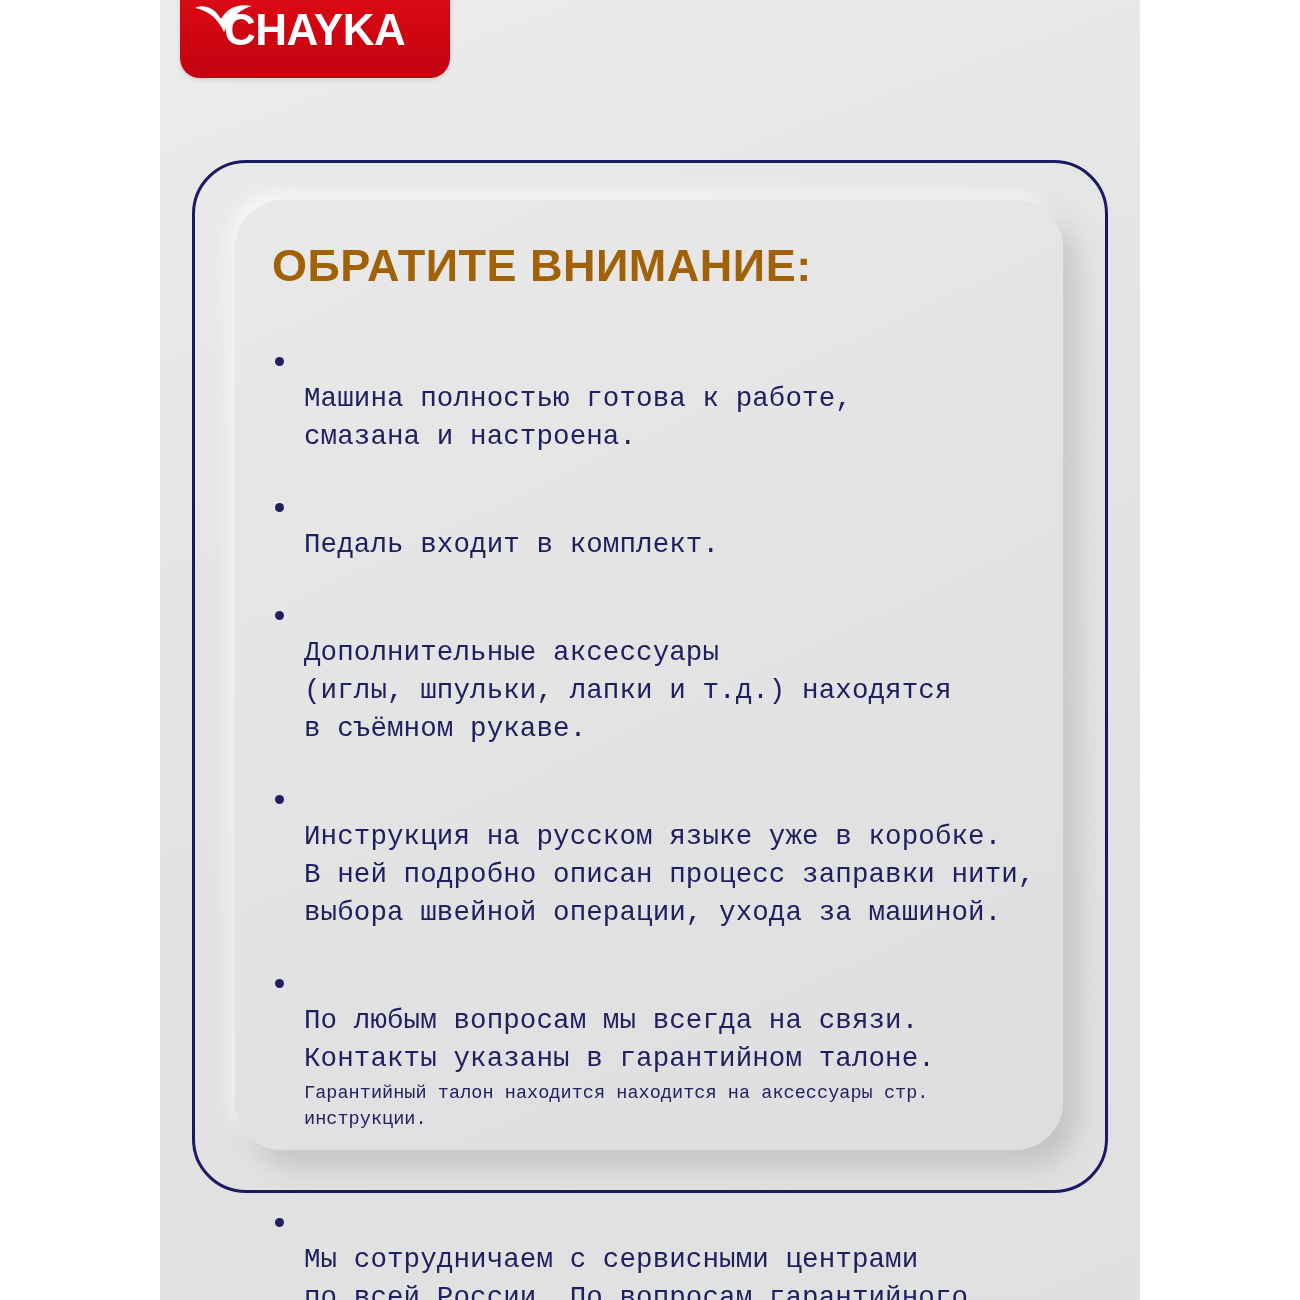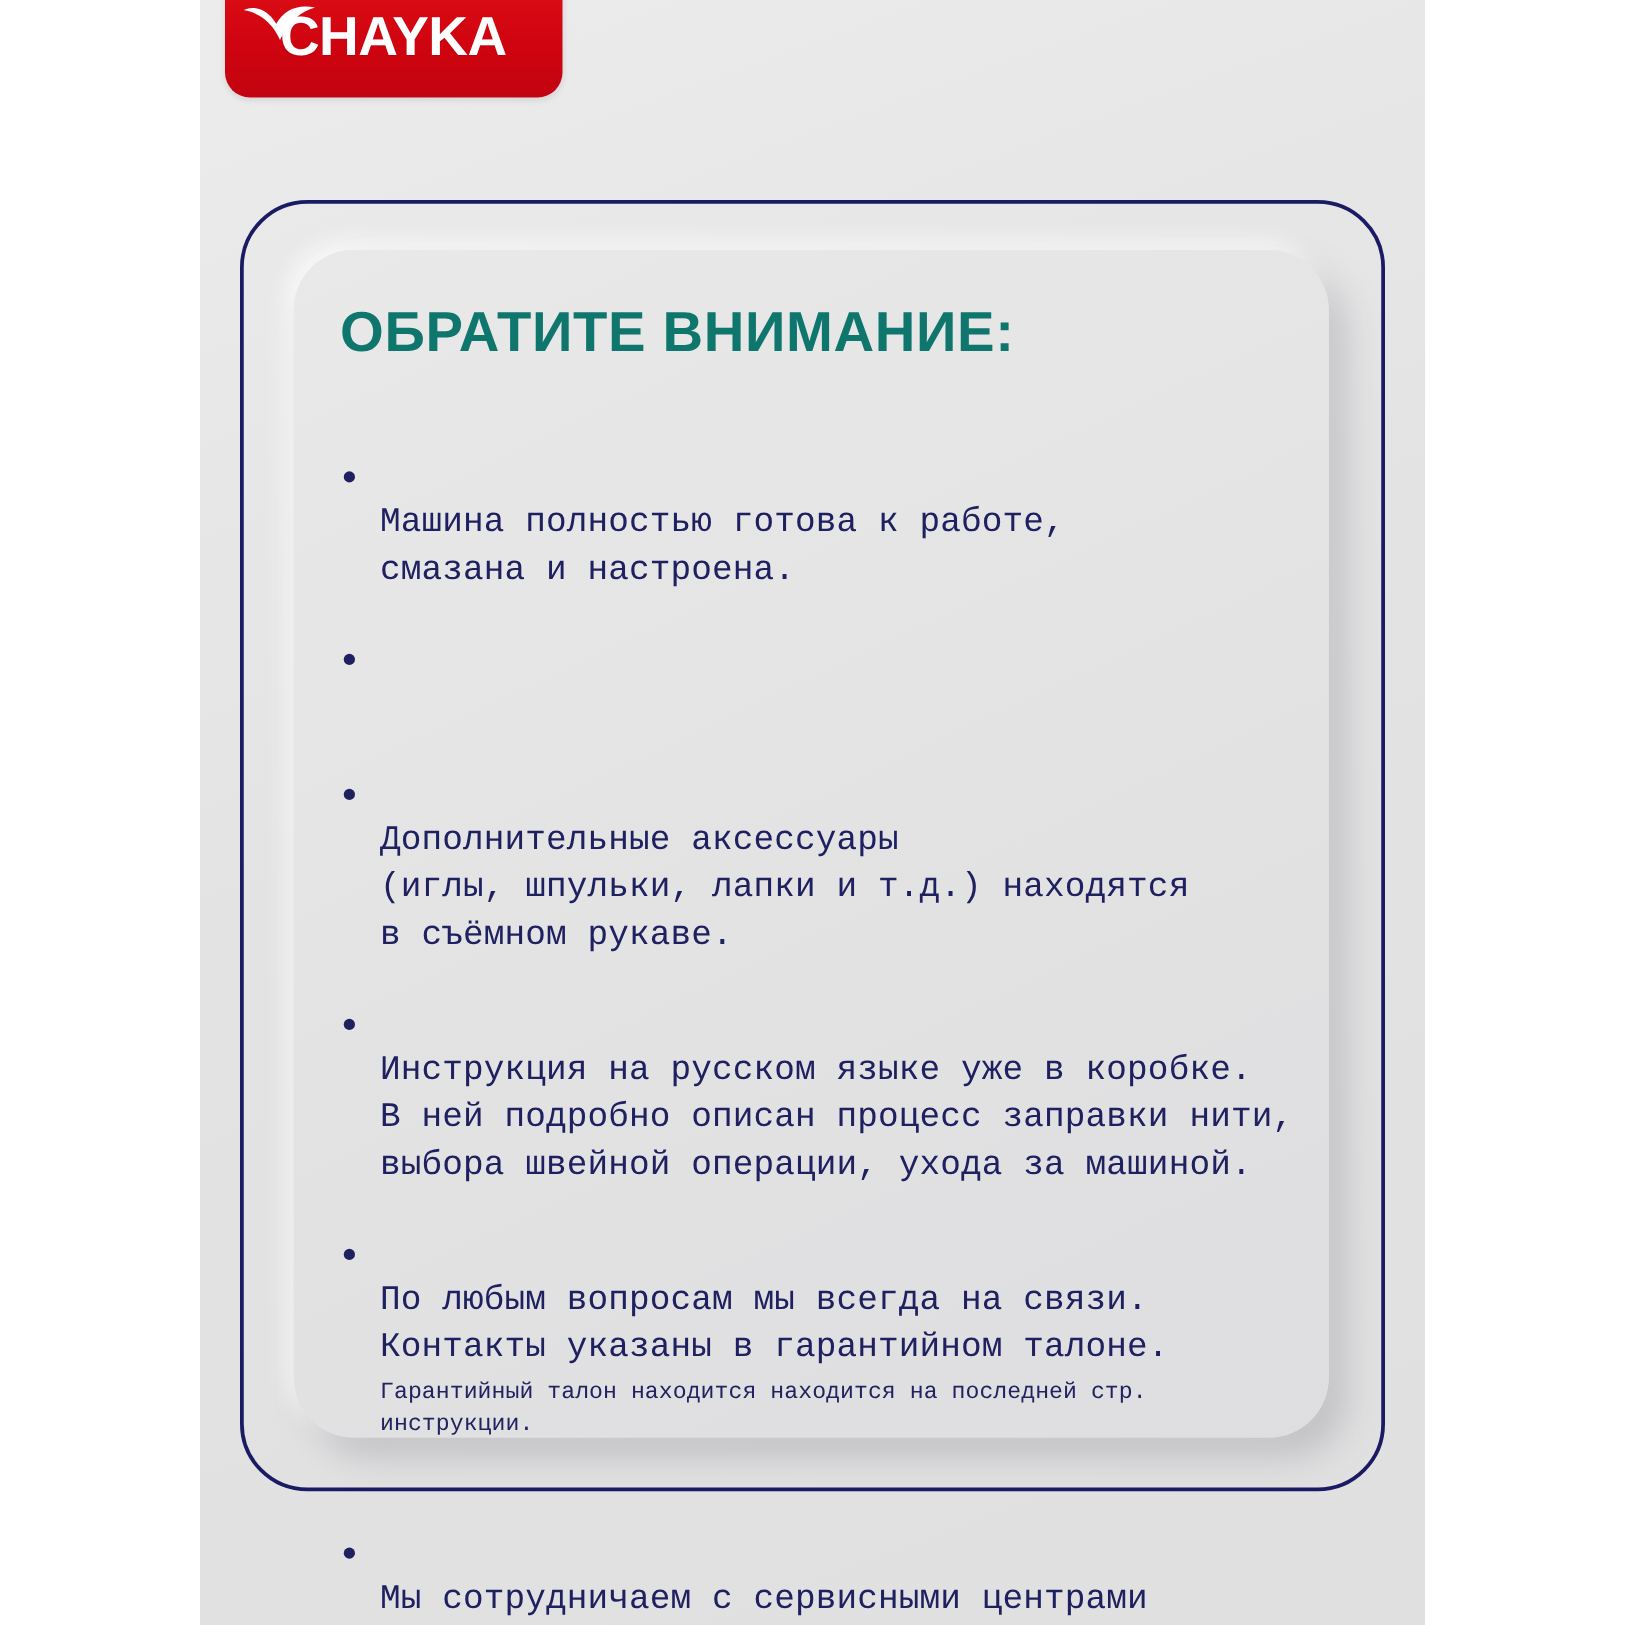--- a/index.html
+++ b/index.html
@@ -94,23 +94,23 @@
     position:absolute;
     left:272px; top:238px;
     width:770px;
   }
 
   .panel-title{
     font-family:"Liberation Sans", sans-serif;
     font-weight:bold;
     font-size:45px;
     letter-spacing:0.5px;
-    color:#0f766e;
+    color:#a16207;
     line-height:56px;
-    margin-bottom:68px;
+    margin-bottom:48px;
   }
 
   ul.notes{ list-style:none; }
 
   li.note{
     position:relative;
     padding-left:32px;
     margin-bottom:32px;
     color:#1f2060;
     font-family:Liberation Mono, monospace;
@@ -165,39 +165,39 @@
     <div class="panel-title">ОБРАТИТЕ ВНИМАНИЕ:</div>
 
     <ul class="notes">
 
       <li class="note">
         <span class="dot"></span><span>Машина полностью готова к работе,
 смазана и настроена.</span>
       </li>
 
       <li class="note">
-        <span class="dot"></span>
+        <span class="dot"></span><span>Педаль входит в комплект.</span>
       </li>
 
       <li class="note">
         <span class="dot"></span><span>Дополнительные аксессуары
 (иглы, шпульки, лапки и т.д.) находятся
 в съёмном рукаве.</span>
       </li>
 
       <li class="note">
         <span class="dot"></span><span>Инструкция на русском языке уже в коробке.
 В ней подробно описан процесс заправки нити,
 выбора швейной операции, ухода за машиной.</span>
       </li>
 
       <li class="note">
         <span class="dot"></span><span>По любым вопросам мы всегда на связи.
 Контакты указаны в гарантийном талоне.</span>
-        <span class="note-sub">Гарантийный талон находится находится на последней стр. инструкции.</span>
+        <span class="note-sub">Гарантийный талон находится находится на аксессуары стр. инструкции.</span>
       </li>
 
       <li class="note">
         <span class="dot"></span><span>Мы сотрудничаем с сервисными центрами
 по всей России. По вопросам гарантийного
 обслуживания, свяжитесь с нами, и мы
 подберём ближайший к вам сервис.</span>
       </li>
 
     </ul>

